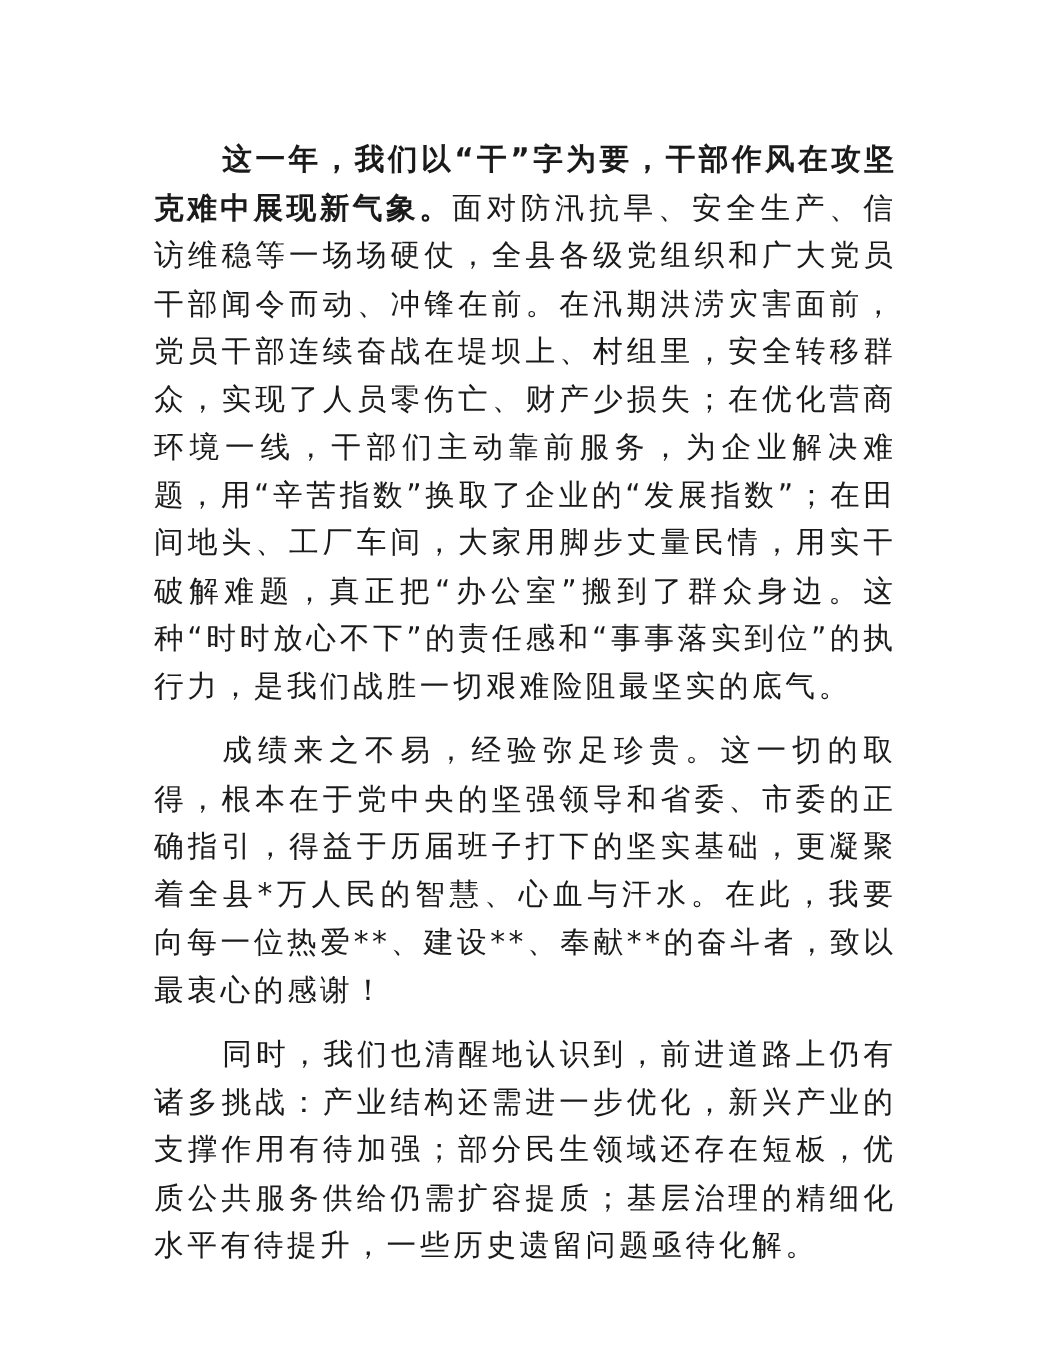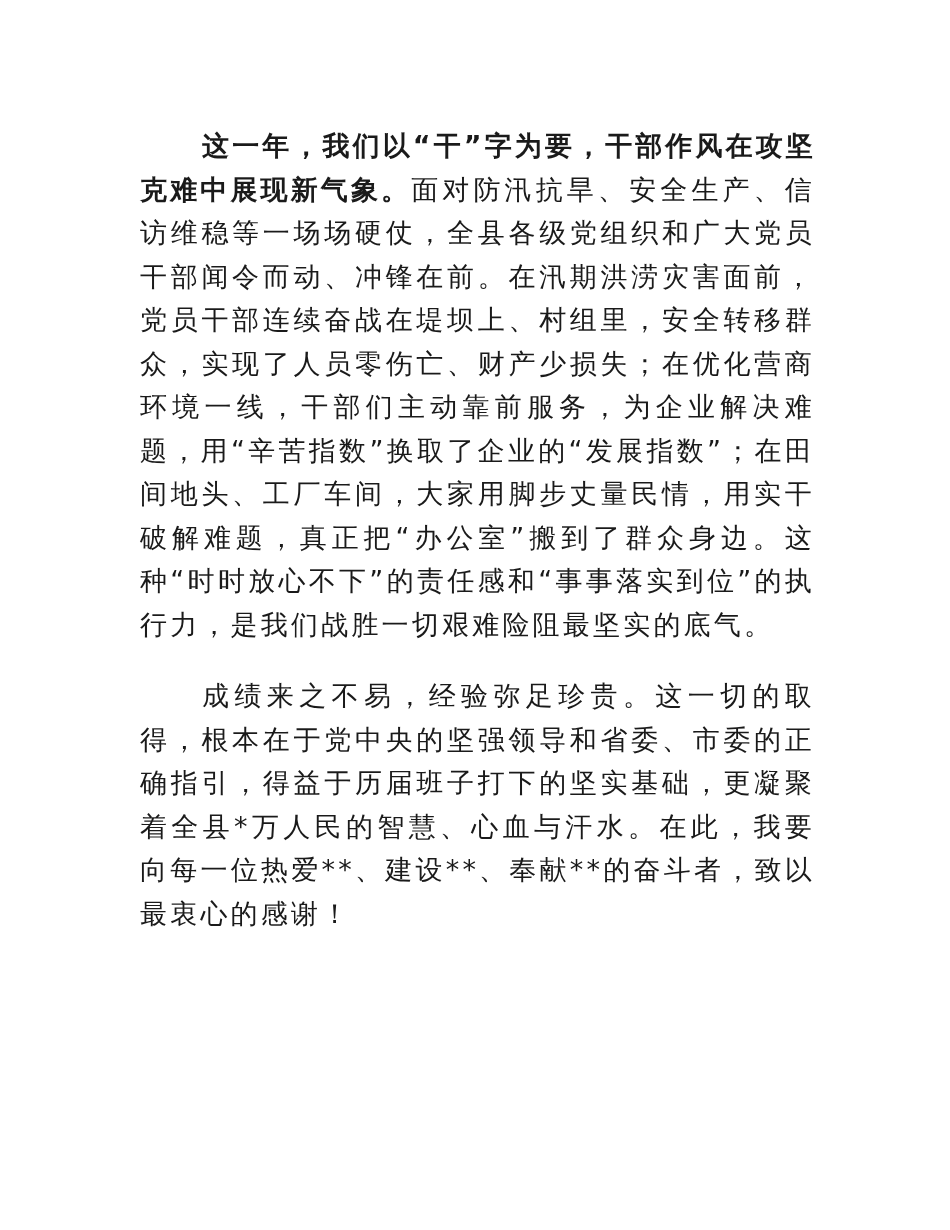--- a/index.html
+++ b/index.html
@@ -24,26 +24,27 @@
     .para {
       margin: 0;
       font-size: 27px;
       line-height: 43.5px;
       letter-spacing: 3.2px;
       text-align: justify;
       text-indent: 2.3em;
       font-weight: normal;
     }
     .para + .para {
-      margin-top: 28px;
+      margin-top: 15px;
     }
     .lead {
       font-weight: bold;
       letter-spacing: 2.2px;
     }
   </style>
 </head>
 <body>
 
 <div class="page">
   <p class="para"><span class="lead">这一年，我们以“干”字为要，干部作风在攻坚克难中展现新气象。</span><span>面对防汛抗旱、安全生产、信访维稳等一场场硬仗，全县各级党组织和广大党员干部闻令而动、冲锋在前。在汛期洪涝灾害面前，党员干部连续奋战在堤坝上、村组里，安全转移群众，实现了人员零伤亡、财产少损失；在优化营商环境一线，干部们主动靠前服务，为企业解决难题，用“辛苦指数”换取了企业的“发展指数”；在田间地头、工厂车间，大家用脚步丈量民情，用实干破解难题，真正把“办公室”搬到了群众身边。这种“时时放心不下”的责任感和“事事落实到位”的执行力，是我们战胜一切艰难险阻最坚实的底气。</span></p>
   <p class="para"><span>成绩来之不易，经验弥足珍贵。这一切的取得，根本在于党中央的坚强领导和省委、市委的正确指引，得益于历届班子打下的坚实基础，更凝聚着全县*万人民的智慧、心血与汗水。在此，我要向每一位热爱**、建设**、奉献**的奋斗者，致以最衷心的感谢！</span></p>
+  <p class="para"><span>同时，我们也清醒地认识到，前进道路上仍有诸多挑战：产业结构还需进一步优化，新兴产业的支撑作用有待加强；部分民生领域还存在短板，优质公共服务供给仍需扩容提质；基层治理的精细化水平有待提升，一些历史遗留问题亟待化解。</span></p>
 </div>
 
 </body></html>

